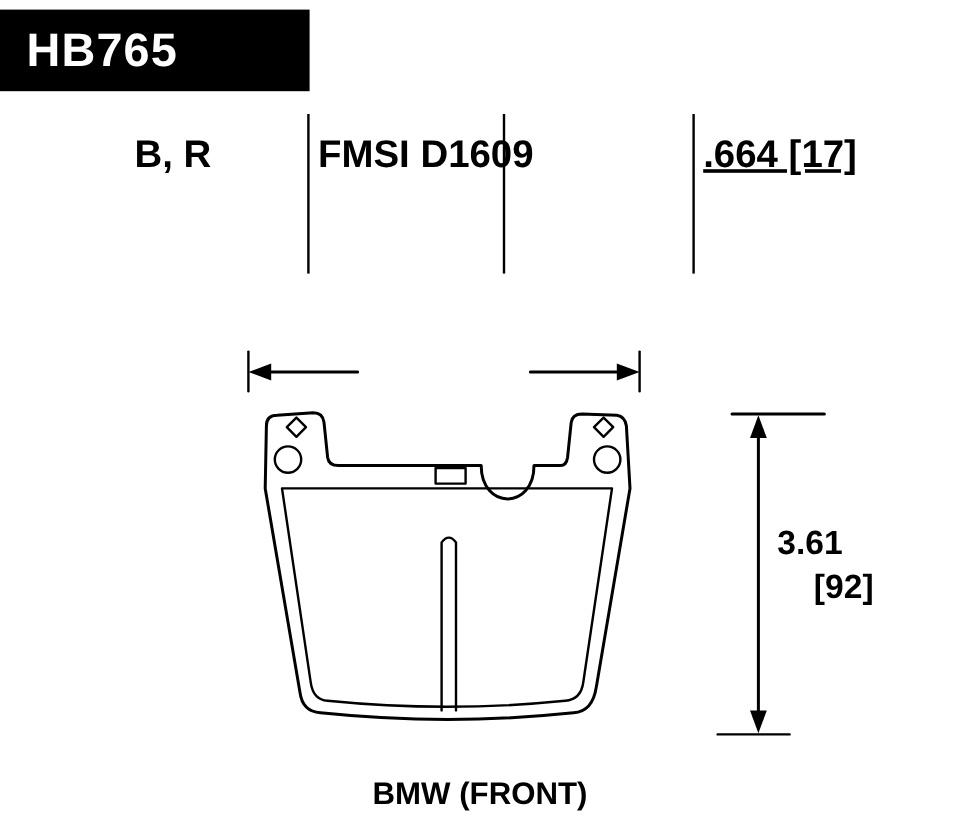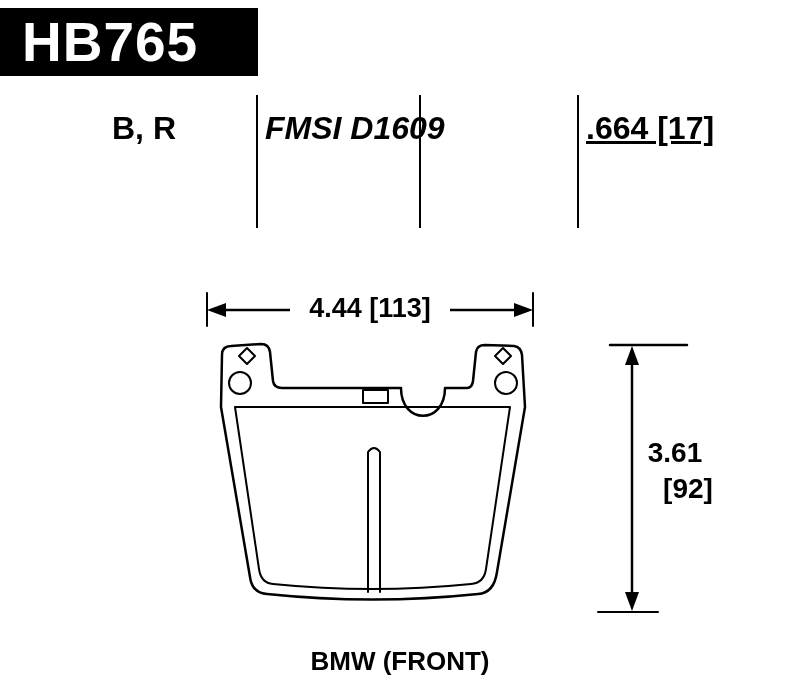--- a/index.html
+++ b/index.html
@@ -6,45 +6,45 @@
   #sheet{
     position:relative;width:800px;height:691px;background:#ffffff;
     font-family:"Liberation Sans","DejaVu Sans",sans-serif;color:#000;overflow:hidden;
   }
   
   #part-box{
     position:absolute;left:0;top:8px;width:258px;height:68px;background:#000000;
     display:flex;align-items:center;
   }
   #part-box .pn{
-    color:#ffffff;font-size:55px;font-weight:800;letter-spacing:1px;padding-left:22px;
+    color:#ffffff;font-size:39px;font-weight:800;letter-spacing:1px;padding-left:22px;
     line-height:1;
   }
   
   .spec{
     position:absolute;top:110px;font-size:32px;font-weight:700;white-space:nowrap;
   }
   #spec-compound{left:112px;}
-  #spec-fmsi{left:265px;font-style:italic;}
+  #spec-fmsi{left:265px;}
   #spec-thickness{left:586px;text-decoration:underline;}
   .vline{
     position:absolute;top:95px;height:133px;width:2px;background:#000000;
   }
   #vline-1{left:256px;}
   #vline-2{left:419px;}
   #vline-3{left:577px;}
   
   #drawing{position:absolute;left:180px;top:280px;width:560px;height:345px;}
   
   .dim-label{
     position:absolute;font-weight:700;white-space:nowrap;background:#fff;
   }
   #width-label{left:290px;top:293px;width:160px;text-align:center;font-size:27px;}
   #height-label-in{left:635px;top:437px;width:80px;text-align:center;font-size:28px;}
-  #height-label-mm{left:648px;top:473px;width:80px;text-align:center;font-size:28px;}
+  #height-label-mm{left:648px;top:473px;width:80px;text-align:right;font-size:28px;}
   
   #application{
     position:absolute;left:0;top:646px;width:800px;text-align:center;
     font-size:26px;font-weight:700;
   }
 </style>
 </head>
 <body>
 
 <div id="sheet">
@@ -90,19 +90,18 @@
 
     <g stroke="#000000">
       <line x1="430" y1="65" x2="507" y2="65" stroke-width="2.5"></line>
       <line x1="418" y1="332" x2="478" y2="332" stroke-width="2"></line>
       <line x1="452" y1="84" x2="452" y2="313" stroke-width="2.5"></line>
       <polygon points="452,66 445,85 459,85" fill="#000000" stroke="none"></polygon>
       <polygon points="452,331 445,312 459,312" fill="#000000" stroke="none"></polygon>
     </g>
   </svg>
 
-  <div class="dim-label" id="width-label">4.44 [113]</div>
   <div class="dim-label" id="height-label-in">3.61</div>
   <div class="dim-label" id="height-label-mm">[92]</div>
 
   <div id="application">BMW (FRONT)</div>
 
 </div>
 
 </body></html>

